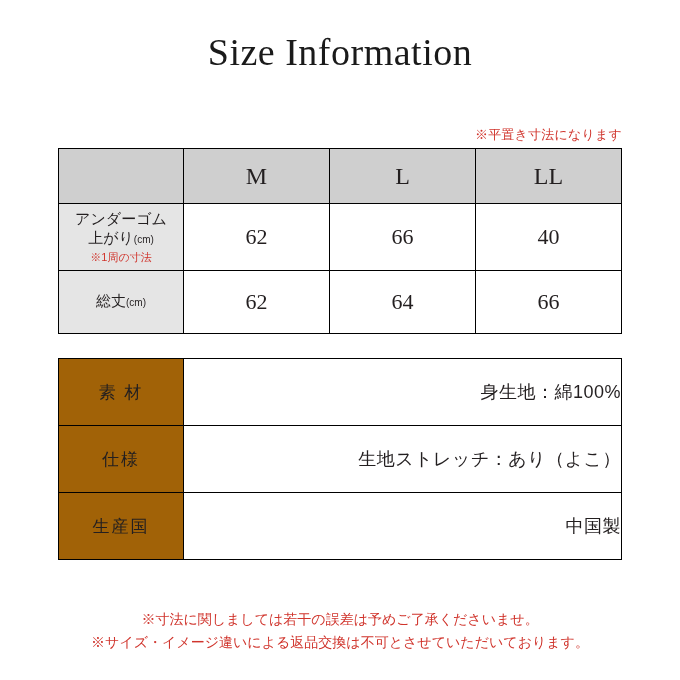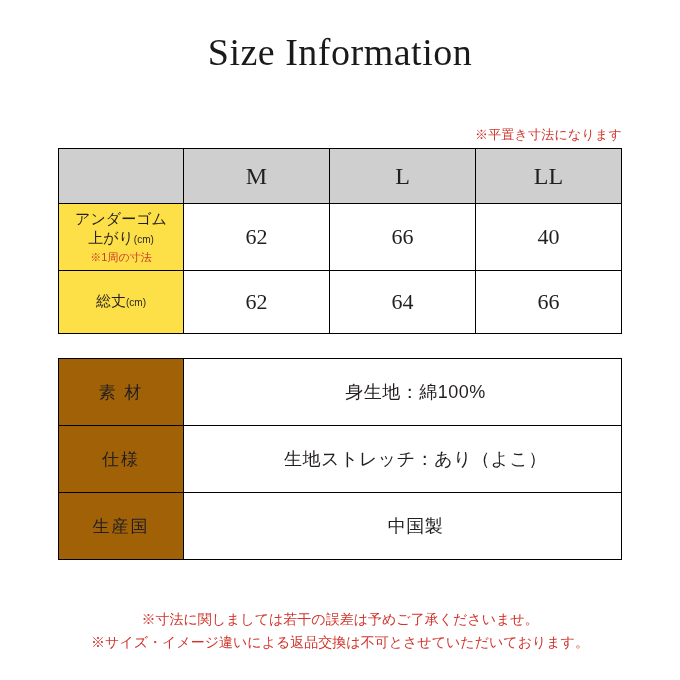--- a/index.html
+++ b/index.html
@@ -64,21 +64,21 @@
   .size-table thead th {
     background: #cfcfcf;
     height: 54px;
     font-size: 24px;
     font-family: "Liberation Serif", serif;
   }
   .size-table thead th.blank {
     width: 124px;
   }
   .size-table tbody td.rowhead {
-    background: #fde047;
+    background: #e5e5e5;
     width: 124px;
     font-size: 15px;
     line-height: 1.25;
     padding: 6px 8px;
   }
   .size-table tbody td.val {
     font-size: 22px;
     font-family: "Liberation Serif", serif;
     height: 62px;
     margin-left: 14px;
@@ -109,21 +109,21 @@
     height: 66px;
   }
   .mat-table td.rowhead {
     background: #a16207;
     width: 124px;
     text-align: center;
     font-size: 17px;
     letter-spacing: 2px;
   }
   .mat-table td.val {
-    text-align: center;
+    text-align: right;
     padding-left: 26px;
     font-size: 18px;
     letter-spacing: 0.5px;
   }
 
   
   .footer-notes {
     position: absolute;
     left: 0;
     right: 0;

